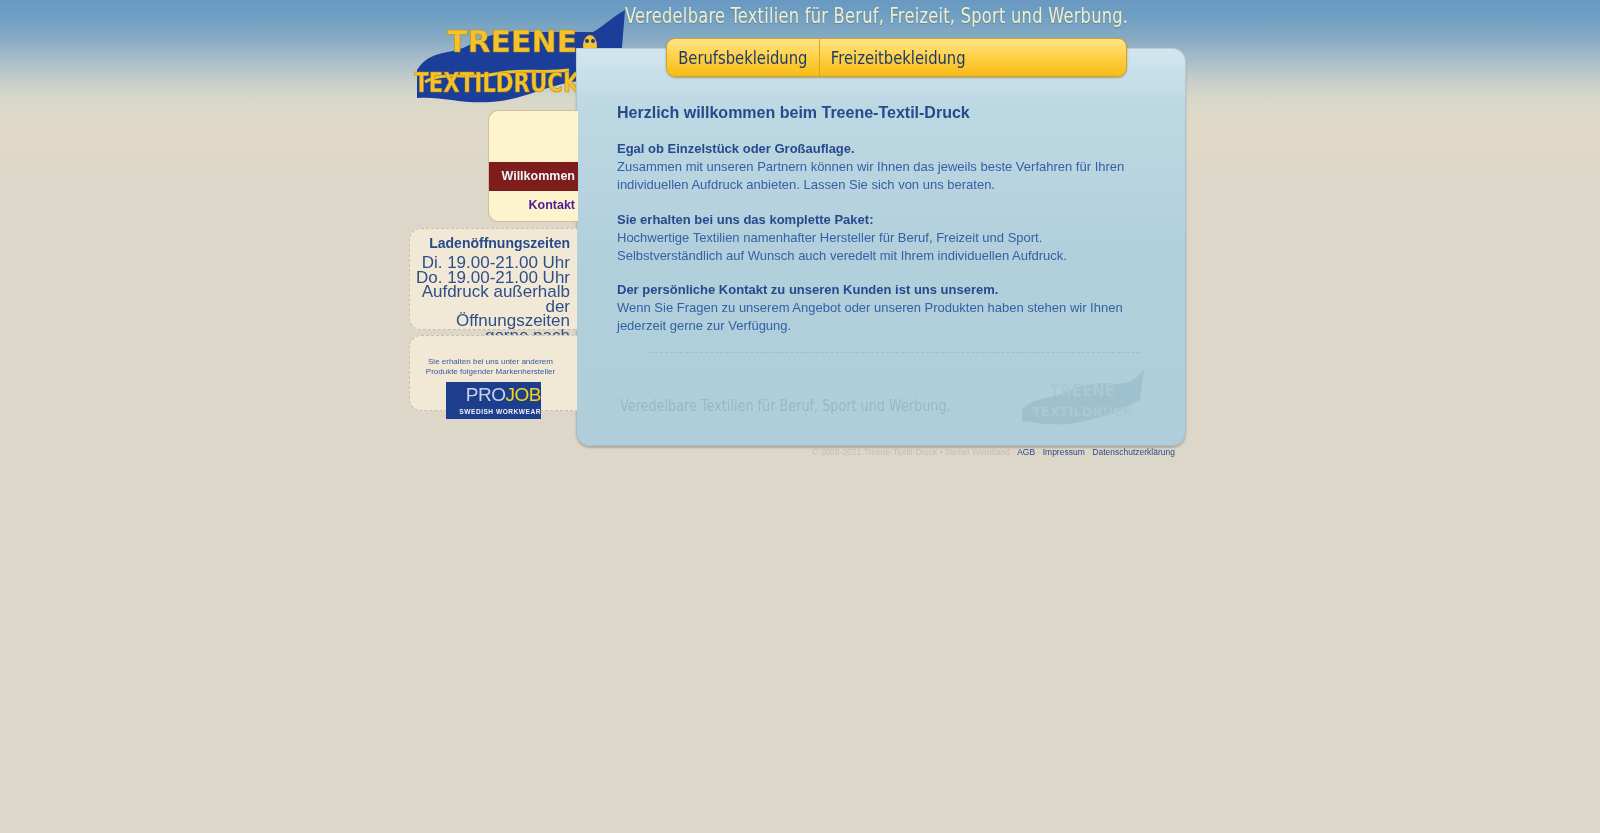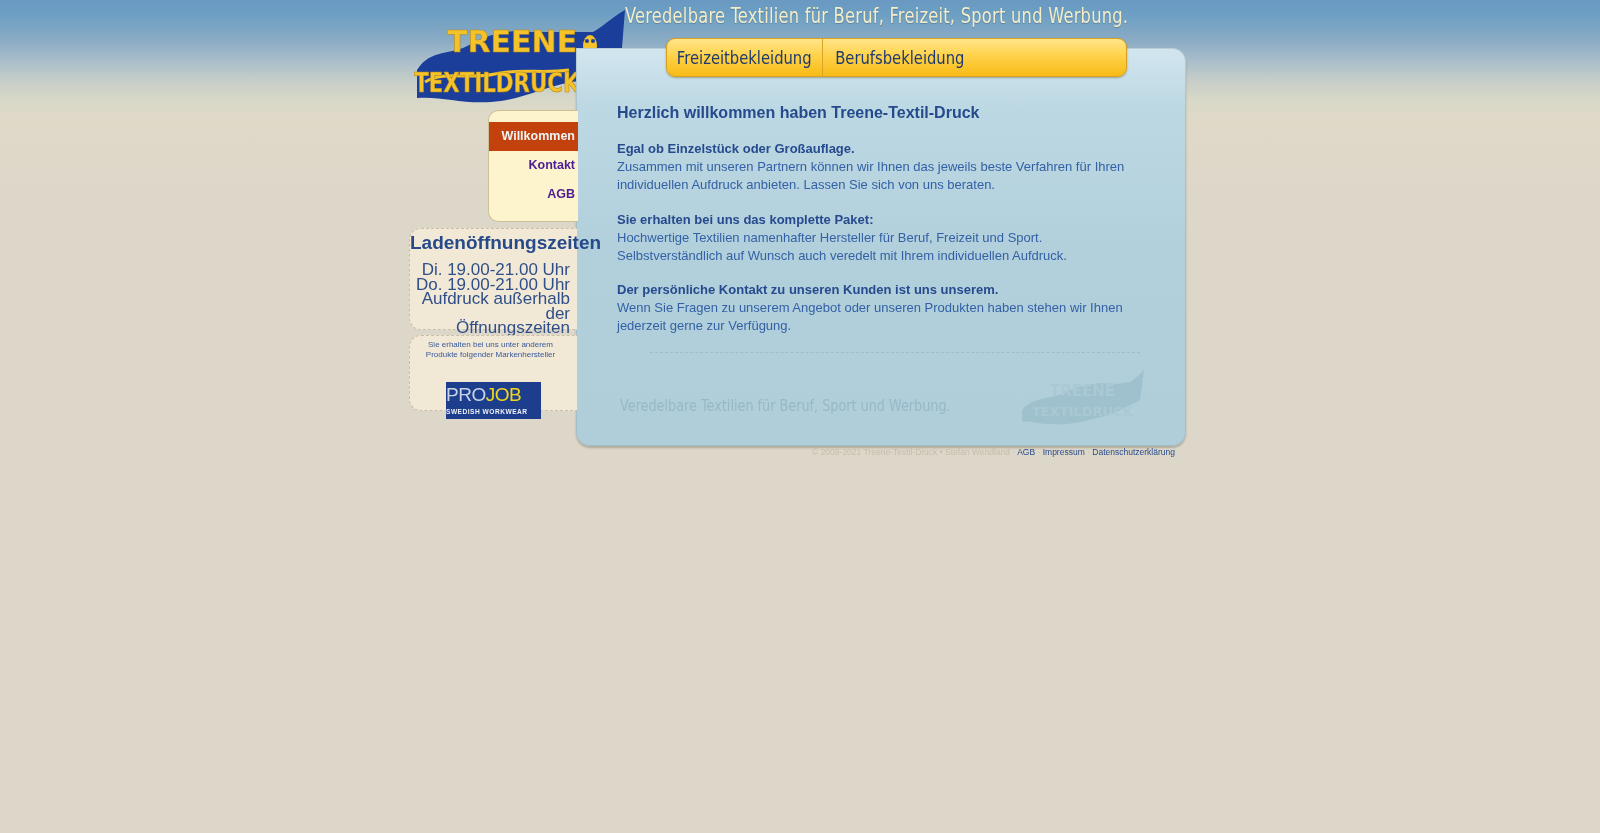--- a/index.html
+++ b/index.html
@@ -65,41 +65,41 @@
     border-right: none;
     border-radius: 10px 0 0 10px;
     overflow: hidden;
   }
   .side-item {
     display: block; height: 29px; line-height: 29px;
     text-align: right; padding-right: 3px;
     font-size: 12.5px; font-weight: bold; color: #4c1d95;
     cursor: pointer;
   }
-  .side-item.active { background: #c2410c; color: #eef5f7; }
+  .side-item.active { background: #7f1d1d; color: #eef5f7; margin-top: 40px; }
   #side-menu .spacer { height: 11px; }
 
   
   .dash-box {
     background: #f1e8d5;
     border: 1px dashed #c9bfa8;
     border-right: none;
     border-radius: 12px 0 0 12px;
   }
   #hours-box { left: 409px; top: 228px; width: 168px; height: 102px; padding: 6px 7px 0 0; text-align: right; }
-  #hours-title { font-size: 19px; font-weight: bold; color: #274a8a; line-height: 16px; margin-bottom: 12px; }
+  #hours-title { font-size: 14px; font-weight: bold; color: #274a8a; line-height: 16px; margin-bottom: 5px; }
   .hours-line { font-size: 17px; color: #2f4f8a; line-height: 14.6px; }
 
   
-  #brand-box { left: 409px; top: 335px; width: 168px; height: 76px; text-align: center; padding-top: 4px; }
+  #brand-box { left: 409px; top: 335px; width: 168px; height: 76px; text-align: center; padding-top: 21px; }
   #brand-text { font-size: 8px; color: #3a5a9a; line-height: 9.5px; padding: 0 12px 0 6px; }
   #projob {
     position: absolute; left: 36px; top: 46px; width: 95px; height: 37px;
     background: #1d3e8c;
-    text-align: left;
+    text-align: right;
   }
   #projob .pj-top { font-size: 19px; line-height: 25px; letter-spacing: -0.5px; }
   #projob .pro { color: #c9d3e8; }
   #projob .job { color: #f3d61b; }
   #projob .pj-bottom { font-size: 6.6px; font-weight: bold; color: #eef1f8; letter-spacing: 0.5px; line-height: 9px; }
 
   
   #content { left: 617px; top: 102px; width: 530px; color: #2b4f8d; }
   #content h1 { font-size: 16px; font-weight: bold; color: #264a8d; margin-bottom: 16px; line-height: 22px; }
   .para { margin-bottom: 16px; }
@@ -139,25 +139,25 @@
     <circle cx="182" cy="33" r="2" fill="#1a3e9a"></circle>
   </g>
   <text x="166" y="64" font-family="DejaVu Sans" font-weight="bold" font-size="9" fill="#f4c22b">TARP</text>
 </svg>
 
 <div id="tagline" class="abs">Veredelbare Textilien für Beruf, Freizeit, Sport und Werbung.</div>
 
 <div id="main-panel" class="abs"></div>
 
 <nav id="nav" class="abs">
+  <div class="nav-item" style="width:153px">
+      <span>Berufsbekleidung</span>
+    </div>
   <div class="nav-item" style="width:156px">
       <span>Freizeitbekleidung</span>
-    </div>
-  <div class="nav-item" style="width:153px">
-      <span>Berufsbekleidung</span>
     </div>
 </nav>
 
 <div id="side-menu" class="abs">
   <div class="spacer"></div>
   <a class="side-item active">Willkommen</a>
   <a class="side-item">Kontakt</a>
   <a class="side-item">AGB</a>
 </div>
 
@@ -172,21 +172,21 @@
 
 <div id="brand-box" class="abs dash-box">
   <div id="brand-text">Sie erhalten bei uns unter anderem Produkte folgender Markenhersteller</div>
   <div id="projob">
     <div class="pj-top"><span class="pro">PRO</span><span class="job">JOB</span></div>
     <div class="pj-bottom">SWEDISH WORKWEAR</div>
   </div>
 </div>
 
 <div id="content" class="abs">
-  <h1>Herzlich willkommen haben Treene-Textil-Druck</h1>
+  <h1>Herzlich willkommen beim Treene-Textil-Druck</h1>
   <div class="para">
     <div class="para-head">Egal ob Einzelstück oder Großauflage.</div>
     <div class="para-body" style="width:525px">Zusammen mit unseren Partnern können wir Ihnen das jeweils beste Verfahren für Ihren individuellen Aufdruck anbieten. Lassen Sie sich von uns beraten.</div>
   </div>
   <div class="para">
     <div class="para-head">Sie erhalten bei uns das komplette Paket:</div>
     <div class="para-body" style="width:460px">Hochwertige Textilien namenhafter Hersteller für Beruf, Freizeit und Sport. Selbstverständlich auf Wunsch auch veredelt mit Ihrem individuellen Aufdruck.</div>
   </div>
   <div class="para">
     <div class="para-head">Der persönliche Kontakt zu unseren Kunden ist uns unserem.</div>

